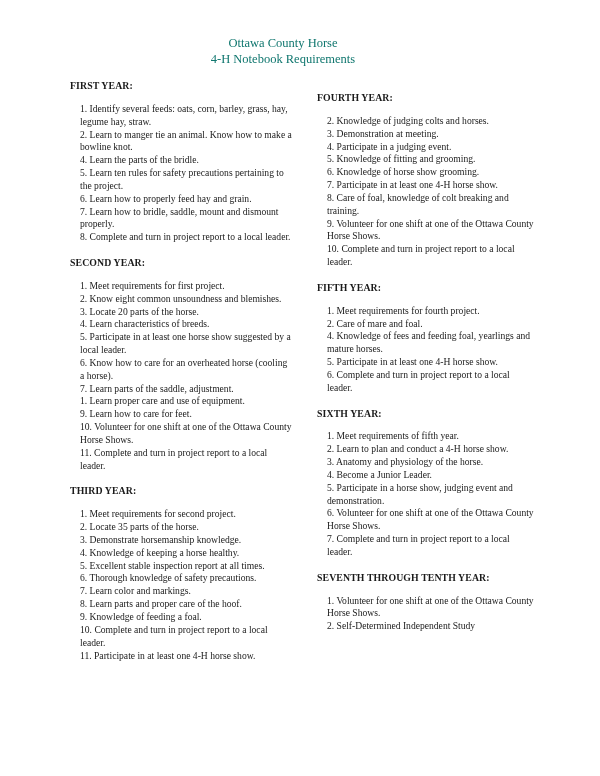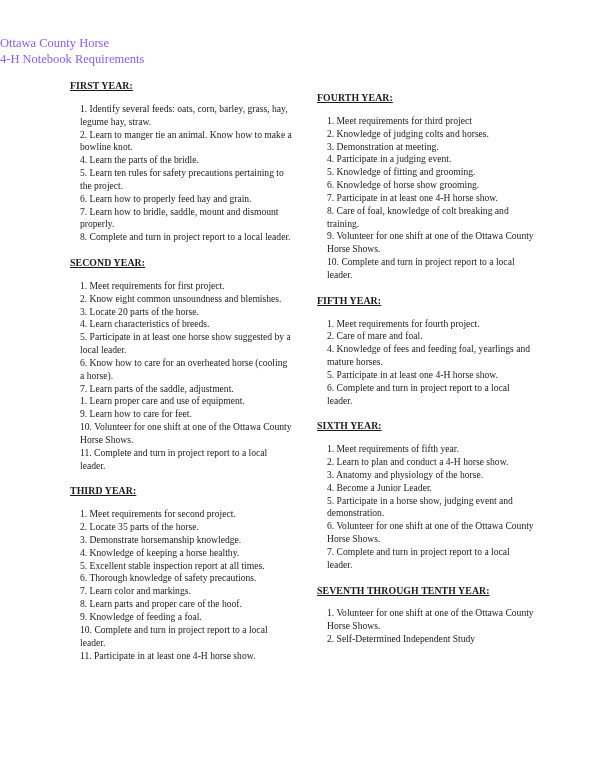--- a/index.html
+++ b/index.html
@@ -1,24 +1,24 @@
 <!DOCTYPE html>
 <html><head>
 <meta charset="utf-8">
 <style>
   html, body { margin: 0; padding: 0; background: #ffffff; }
   body { width: 600px; height: 776px; position: relative; overflow: hidden;
          font-family: "Liberation Serif", "DejaVu Serif", serif; color: #1a1a1a; }
-  .title { position: absolute; top: 36px; left: 0; width: 566px; 
-           font-size: 12.5px; line-height: 15.5px; color: #8b5cf6; }
+  .title { position: absolute; top: 36px; left: 0; width: 566px; text-align: center;
+           font-size: 12.5px; line-height: 15.5px; color: #0f766e; }
   .col { position: absolute; width: 232px; font-size: 9.6px; line-height: 12.85px; }
   .col.left { left: 70px; top: 80px; }
   .col.right { left: 317px; top: 92px; width: 228px; }
   .section { margin-bottom: 12.9px; }
-  .section h2 { margin: 0; font-size: 9.8px; font-weight: bold; text-decoration: underline;
+  .section h2 { margin: 0; font-size: 9.8px; font-weight: bold; 
                 line-height: 12.85px; letter-spacing: 0.1px; }
   .section ol { list-style: none; margin: 10px; padding: 0; }
   .section li { margin: 0; padding: 0; }
 </style>
 </head>
 <body>
 
 <div class="title">
   <div>Ottawa County Horse</div>
   <div>4-H Notebook Requirements</div>
@@ -70,21 +70,20 @@
       <li>10. Complete and turn in project report to a local leader.</li>
       <li>11. Participate in at least one 4-H horse show.</li>
     </ol>
   </div>
 </div>
 
 <div class="col right">
   <div class="section">
     <h2>FOURTH YEAR:</h2>
     <ol>
-      <li>1. Meet requirements for third project</li>
       <li>2. Knowledge of judging colts and horses.</li>
       <li>3. Demonstration at meeting.</li>
       <li>4. Participate in a judging event.</li>
       <li>5. Knowledge of fitting and grooming.</li>
       <li>6. Knowledge of horse show grooming.</li>
       <li>7. Participate in at least one 4-H horse show.</li>
       <li>8. Care of foal, knowledge of colt breaking and training.</li>
       <li>9. Volunteer for one shift at one of the Ottawa County Horse Shows.</li>
       <li>10. Complete and turn in project report to a local leader.</li>
     </ol>

